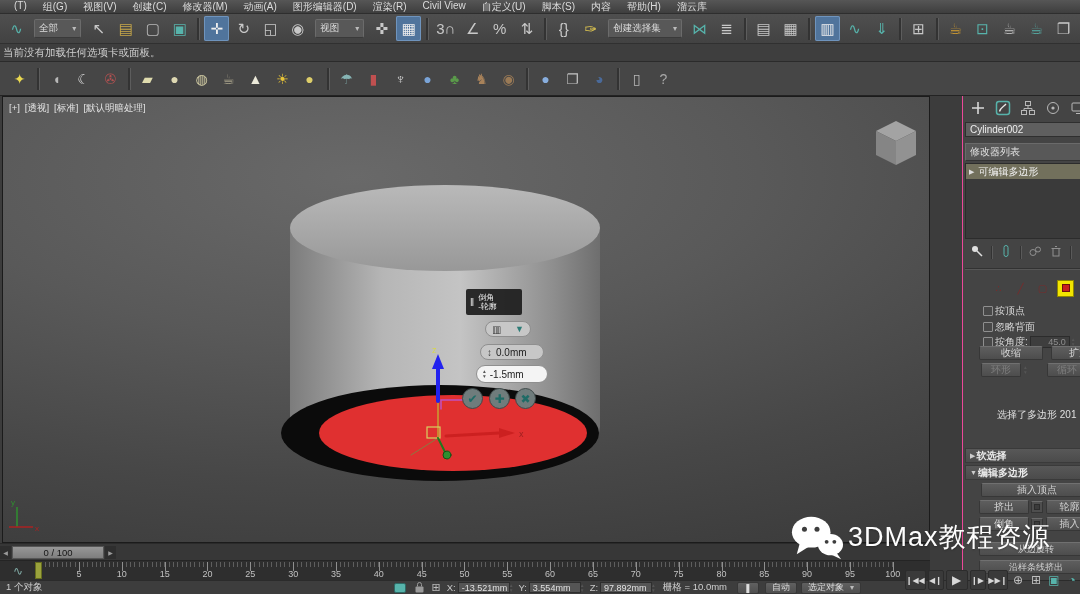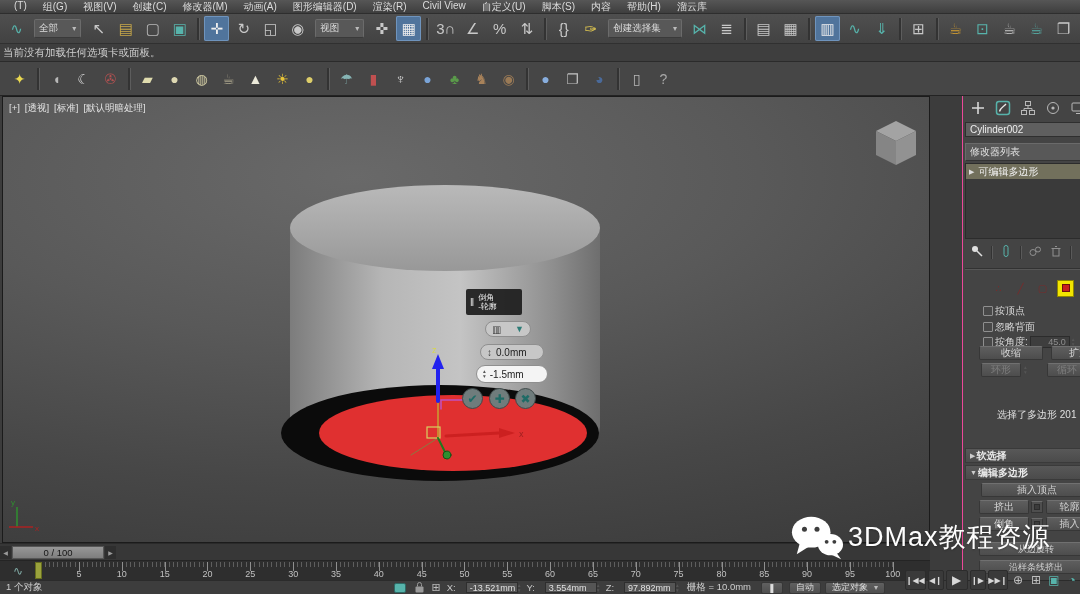--- a/index.html
+++ b/index.html
@@ -90,21 +90,21 @@
   .trackbar{position:absolute;left:0;top:560px;width:930px;height:20px;background:#2e2e2e;border-top:1px solid #242424}
   .tb-curve{position:absolute;left:6px;top:2px;width:24px;height:15px;color:#7fa9a4;font-size:12px;display:flex;align-items:center;justify-content:center}
   .comb-minor{position:absolute;left:36px;width:860px;top:1px;height:5px;background:repeating-linear-gradient(90deg,#5e5e5e 0 1px,transparent 1px 4.28px)}
   .comb-major{position:absolute;left:36px;width:860px;top:1px;height:9px;background:repeating-linear-gradient(90deg,#8f8f8f 0 1px,transparent 1px 42.85px)}
   .frame0{position:absolute;left:35px;top:1px;width:7px;height:17px;background:#9aa23c;border:1px solid #666d1f}
   .ticks{position:absolute;left:79px;top:8px;width:814px;display:flex;justify-content:space-between}
   .tick{width:0;display:flex;justify-content:center;font-size:9px;color:#c2c2c2}
   .tick i{font-style:normal}
   .statusbar{position:absolute;left:0;top:580px;width:1080px;height:14px;background:#3d3d3d;border-top:1px solid #2b2b2b;display:flex;align-items:center;font-size:9.5px;color:#cfcfcf;padding:0 6px}
   .coord-label{margin-left:6px;color:#c8c8c8}
-  .coord-field{width:52px;height:11px;background:#555;border:1px solid #2e2e2e;color:#e2e2e2;font-size:9px;display:flex;align-items:center;padding:0 3px;margin-left:10px}
+  .coord-field{width:52px;height:11px;background:#555;border:1px solid #2e2e2e;color:#e2e2e2;font-size:9px;display:flex;align-items:center;padding:0 3px;margin-left:2px}
   .sb-btn{height:12px;background:linear-gradient(#606060,#4f4f4f);border:1px solid #373737;color:#ddd;font-size:9px;display:flex;align-items:center;justify-content:center;padding:0 6px;border-radius:2px}
   .isolate-toggle{width:12px;height:10px;background:#57b3ab;border:1px solid #2e6b66;border-radius:2px;margin-left:352px}
   .xyz-glyph{font-size:11px;color:#bbb;margin-left:6px}
   .transport{position:absolute;left:905px;top:567px;width:175px;height:26px;display:flex;align-items:center;gap:2px;z-index:60}
   .tr-btn{height:20px;min-width:16px;padding:0 2px;background:#3a3a3a;border:1px solid #2c2c2c;border-radius:2px;color:#d8d8d8;font-size:8px;display:flex;align-items:center;justify-content:center}
   .tr-btn.big{min-width:22px;font-size:12px}
   .tr-btn[data-name$="-icon"]{background:transparent;border:none;font-size:12px}
 </style>
 </head>
 <body data-name="3dsmax-window">

